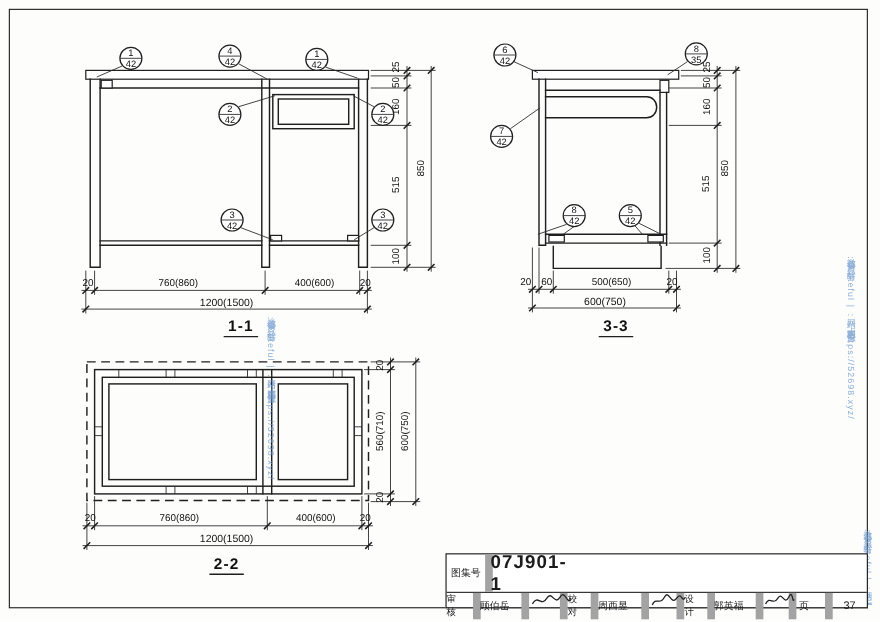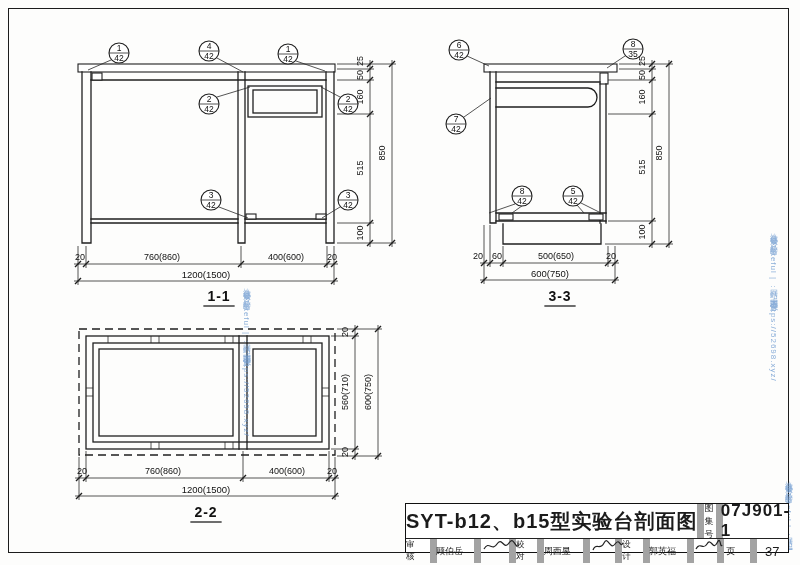--- a/index.html
+++ b/index.html
@@ -26,21 +26,21 @@
   .tb-title{flex:1;display:flex;align-items:center;justify-content:center;
       font-size:20px;font-weight:bold;letter-spacing:1px;white-space:nowrap;}
   .tb-cell{display:flex;align-items:center;justify-content:center;border-left:7px solid #a3a3a3;
       box-sizing:border-box;overflow:visible;}
   .tb-cell:first-child{border-left:none;}
   .lbl{font-size:8.5px;}
   .name{font-size:9px;white-space:nowrap;}
   .atlas-lbl{width:35px;font-size:9px;}
   .atlas-no{width:72px;font-size:17px;font-weight:bold;letter-spacing:1px;}
   .pg-lbl{width:35px;font-size:9px;}
-  .pg-no{width:72px;font-size:13px;}
+  .pg-no{width:72px;font-size:10px;}
   .sig{position:relative;}
   
   .wm{position:absolute;writing-mode:vertical-rl;text-orientation:mixed;
       font-size:8px;letter-spacing:1px;color:#6f9bd0;opacity:.8;white-space:nowrap;
       overflow:hidden;pointer-events:none;}
 </style>
 </head>
 <body>
 
 <div class="stage">
@@ -244,21 +244,20 @@
       <path class="ln" d="M191 522 H221"></path>
     </g>
   </svg>
 
   <div class="wm" style="left:240px;top:283px;height:232px;">微信公众号: 醉翁Noteful | 网站: 大国工程资源 https://52698.xyz/</div>
   <div class="wm" style="left:767px;top:228px;height:222px;">微信公众号: 醉翁Noteful | 网站: 大国工程资源 https://52698.xyz/</div>
   <div class="wm" style="left:782px;top:476px;height:74px;">微信公众号: 醉翁Noteful | 网站: 大国工程资源 https://52698.xyz/</div>
 
   <div class="tblock">
     <div class="tb-r1">
-      <div class="tb-cell tb-title">SYT-b12、b15型实验台剖面图</div>
       <div class="tb-cell atlas-lbl">图集号</div>
       <div class="tb-cell atlas-no">07J901-1</div>
     </div>
     <div class="tb-r2">
       <div class="tb-cell lbl" style="width:25px">审核</div>
       <div class="tb-cell name" style="width:32px">顾伯岳</div>
       <div class="tb-cell sig" style="width:40px">
         <svg width="40" height="14">
           <path d="M3 10 C8 1 11 13 16 5 S23 12 28 4 S34 11 38 6" stroke="#222" stroke-width="1.2" fill="none"></path>
         </svg>

